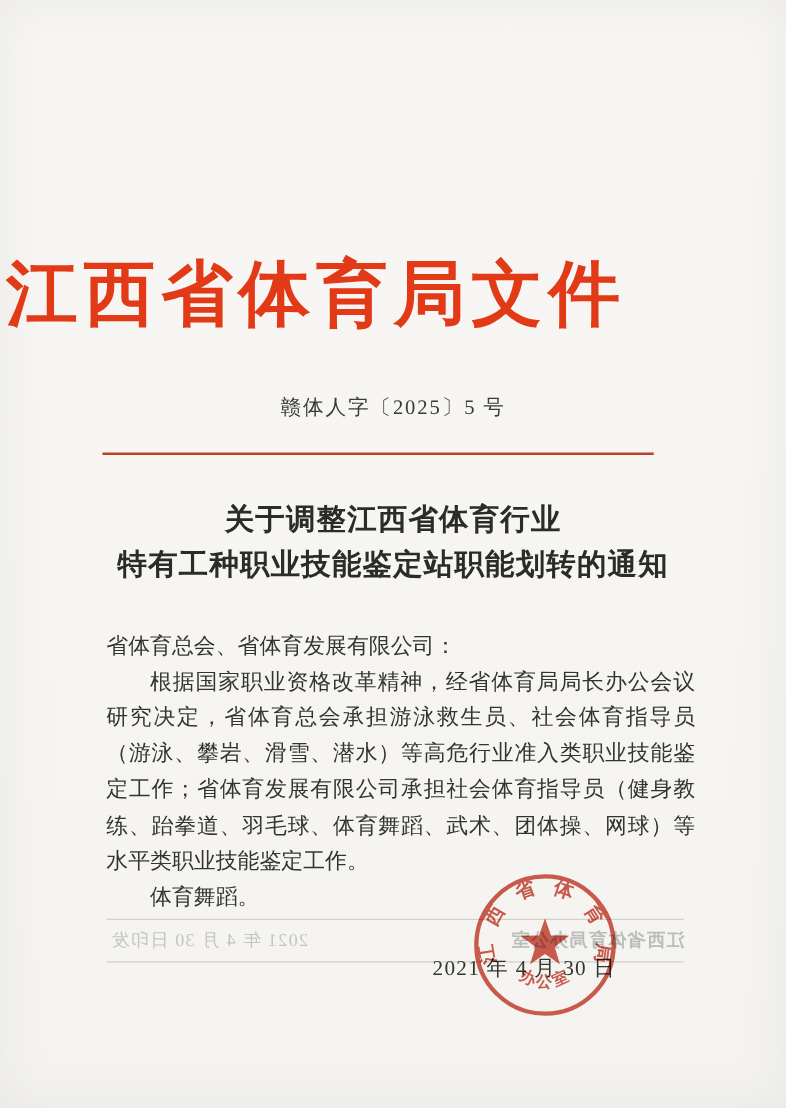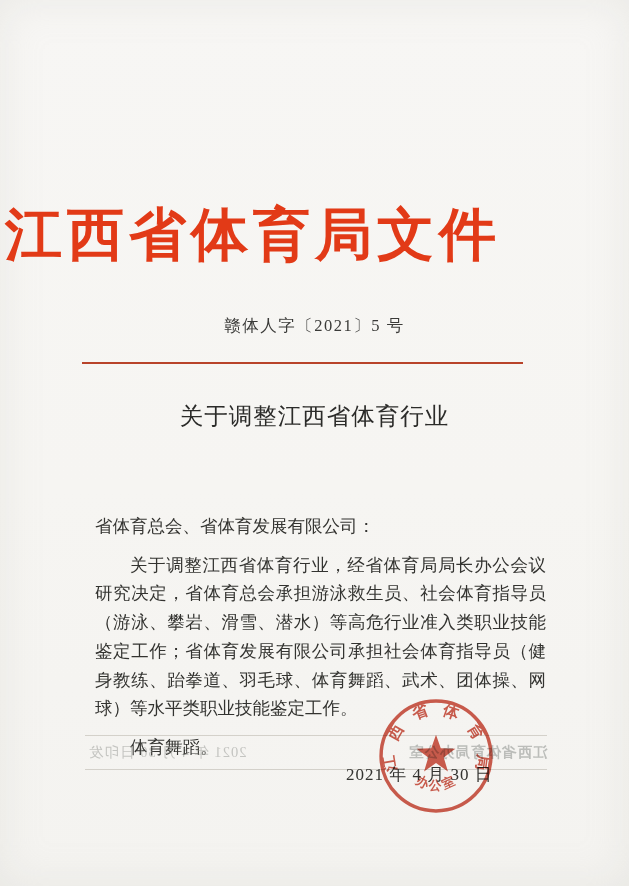--- a/index.html
+++ b/index.html
@@ -31,30 +31,30 @@
     letter-spacing:1.5px;
   }
   .red-divider {
     position:absolute; top:362px; left:82px;
     width:441px; height:2px;
     background:#b8432a;
   }
   .notice-title {
     position:absolute; top:398px; left:0; width:629px;
     text-align:center;
-    font-size:23.5px; font-weight:normal; color:#2b2b29;
+    font-size:23.5px; font-weight:bold; color:#2b2b29;
     line-height:36px; letter-spacing:1px;
   }
   .body-text {
     position:absolute; top:502px; left:85px; width:471px;
     font-size:17.5px; color:#333330;
     line-height:28.7px;
     text-align:justify;
   }
-  .body-text p { margin:10px; }
+  .body-text p { margin:0; }
   .body-text p.indent { text-indent:2em; }
   .date-line {
     position:absolute; top:763px; left:346px;
     font-size:17px; color:#333330; letter-spacing:1px;
     z-index:2;
   }
   
   .bleed-rule {
     position:absolute; left:85px; width:462px; height:1px;
     background:rgba(158,152,140,0.38);
@@ -83,31 +83,32 @@
   }
   .seal text { font-family:"Liberation Serif","DejaVu Serif",serif; font-weight:bold; }
 </style>
 </head>
 <body>
 
 <div class="page">
 
   <div class="agency-title" style="color: rgb(226, 58, 23);">江西省体育局文件</div>
 
-  <div class="doc-number">赣体人字〔2021〕5 号</div>
+  <div class="doc-number">赣体人字〔2025〕5 号</div>
 
   <div class="red-divider" style="background: rgb(184, 67, 42);"></div>
 
   <div class="notice-title">
     <div>关于调整江西省体育行业</div>
+    <div>特有工种职业技能鉴定站职能划转的通知</div>
   </div>
 
   <div class="body-text">
     <p>省体育总会、省体育发展有限公司：</p>
-    <p class="indent">关于调整江西省体育行业，经省体育局局长办公会议研究决定，省体育总会承担游泳救生员、社会体育指导员（游泳、攀岩、滑雪、潜水）等高危行业准入类职业技能鉴定工作；省体育发展有限公司承担社会体育指导员（健身教练、跆拳道、羽毛球、体育舞蹈、武术、团体操、网球）等水平类职业技能鉴定工作。</p>
+    <p class="indent">根据国家职业资格改革精神，经省体育局局长办公会议研究决定，省体育总会承担游泳救生员、社会体育指导员（游泳、攀岩、滑雪、潜水）等高危行业准入类职业技能鉴定工作；省体育发展有限公司承担社会体育指导员（健身教练、跆拳道、羽毛球、体育舞蹈、武术、团体操、网球）等水平类职业技能鉴定工作。</p>
     <p class="indent">体育舞蹈。</p>
   </div>
 
   <div class="bleed-rule top"></div>
   <div class="bleed-rule bottom"></div>
   <div class="bleed-text left">2021 年 4 月 30 日印发</div>
   <div class="bleed-text right">江西省体育局办公室</div>
 
   <div class="date-line">2021 年 4 月 30 日</div>
 

